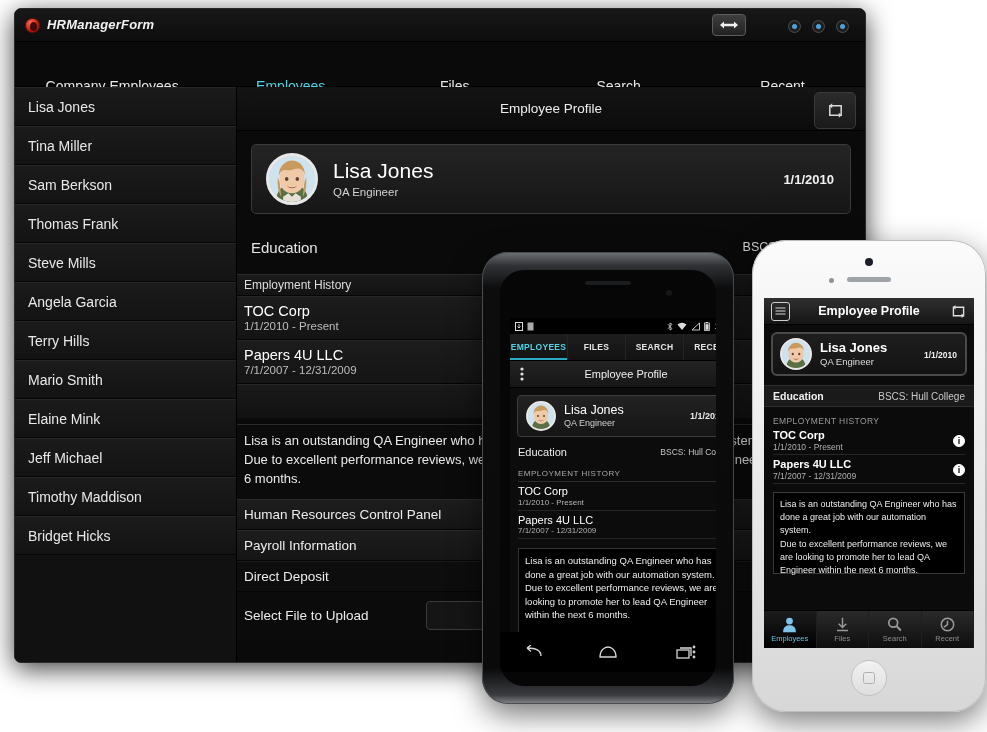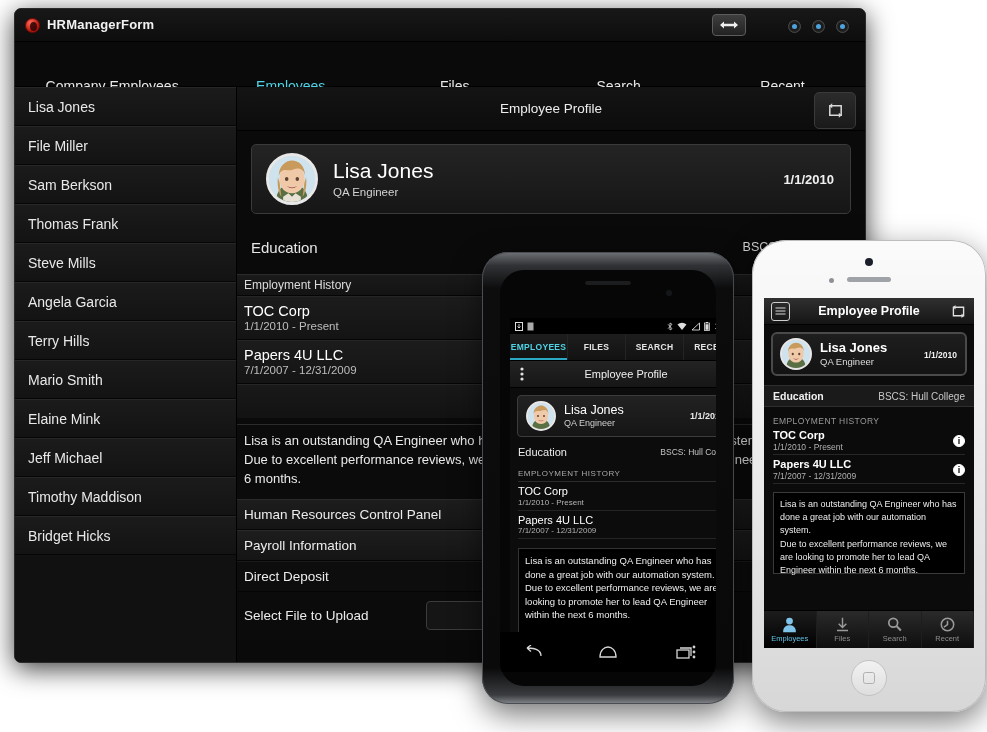--- a/index.html
+++ b/index.html
@@ -18,20 +18,21 @@
     background: #0b0b0b;
     border: 1px solid #2a2a2a;
     border-radius: 7px;
     box-shadow: 0 6px 26px rgba(0,0,0,.75);
     overflow: hidden;
   }
   .titlebar {
     position: relative; height: 33px;
     background: linear-gradient(#181818, #0d0d0d);
     border-bottom: 1px solid #000;
+    font-style: italic;
   }
   .app-badge {
     position: absolute; left: 10px; top: 9px; width: 15px; height: 15px;
     border-radius: 50%;
     background: radial-gradient(circle at 35% 30%, #ff6a5a, #b01408 70%);
     border: 1px solid #7e0b05;
   }
   .app-badge::after{
     content:""; position:absolute; left:4px; top:3px; width:7px; height:9px;
     border-radius:50%; background:#2a0302; opacity:.85;
@@ -333,21 +334,21 @@
       <div class="tab active">Employees</div>
       <div class="tab">Files</div>
       <div class="tab">Search</div>
       <div class="tab">Recent</div>
     </div>
 
     <div class="win-body">
 
       <div class="sidebar">
         <div class="emp-row">Lisa Jones</div>
-        <div class="emp-row">File Miller</div>
+        <div class="emp-row">Tina Miller</div>
         <div class="emp-row">Sam Berkson</div>
         <div class="emp-row">Thomas Frank</div>
         <div class="emp-row">Steve Mills</div>
         <div class="emp-row">Angela Garcia</div>
         <div class="emp-row">Terry Hills</div>
         <div class="emp-row">Mario Smith</div>
         <div class="emp-row">Elaine Mink</div>
         <div class="emp-row">Jeff Michael</div>
         <div class="emp-row">Timothy Maddison</div>
         <div class="emp-row">Bridget Hicks</div>

